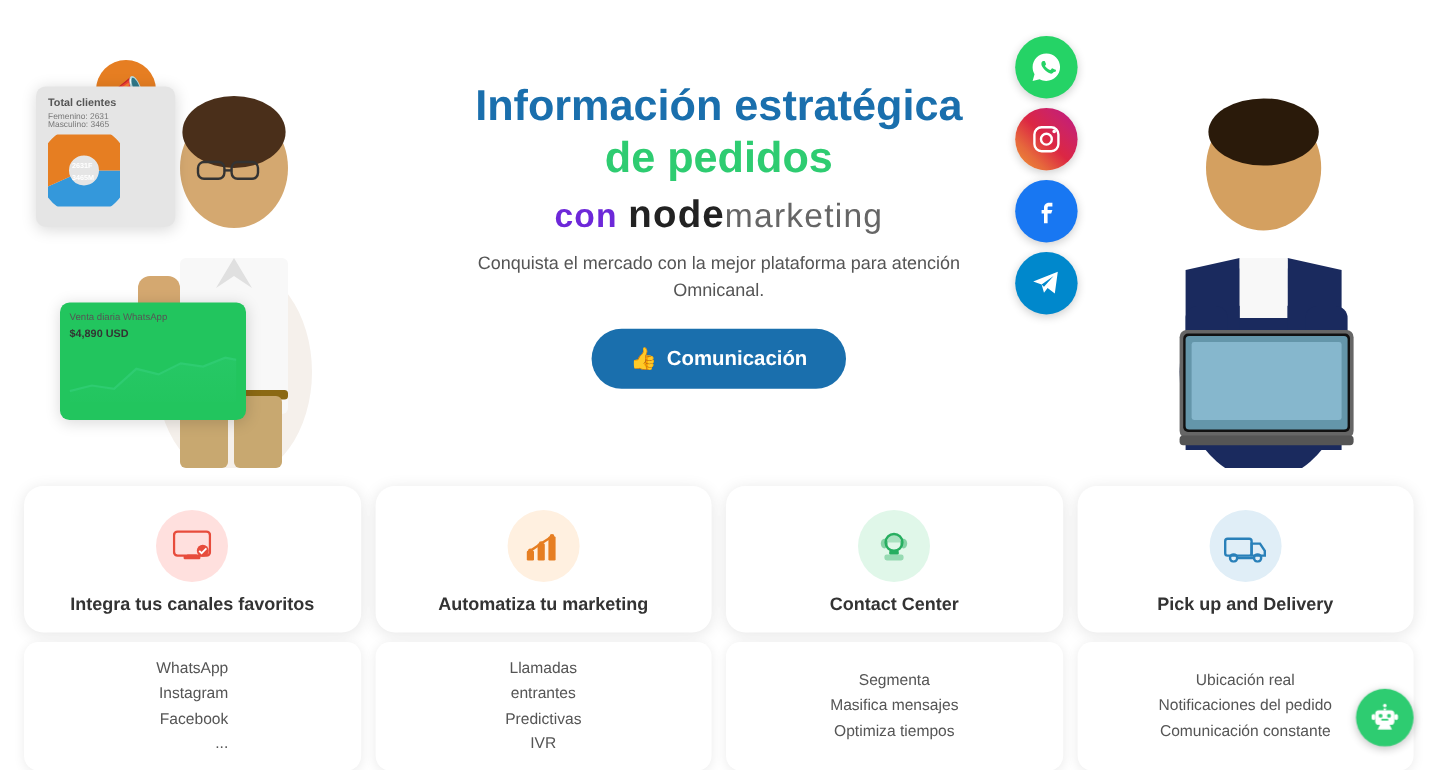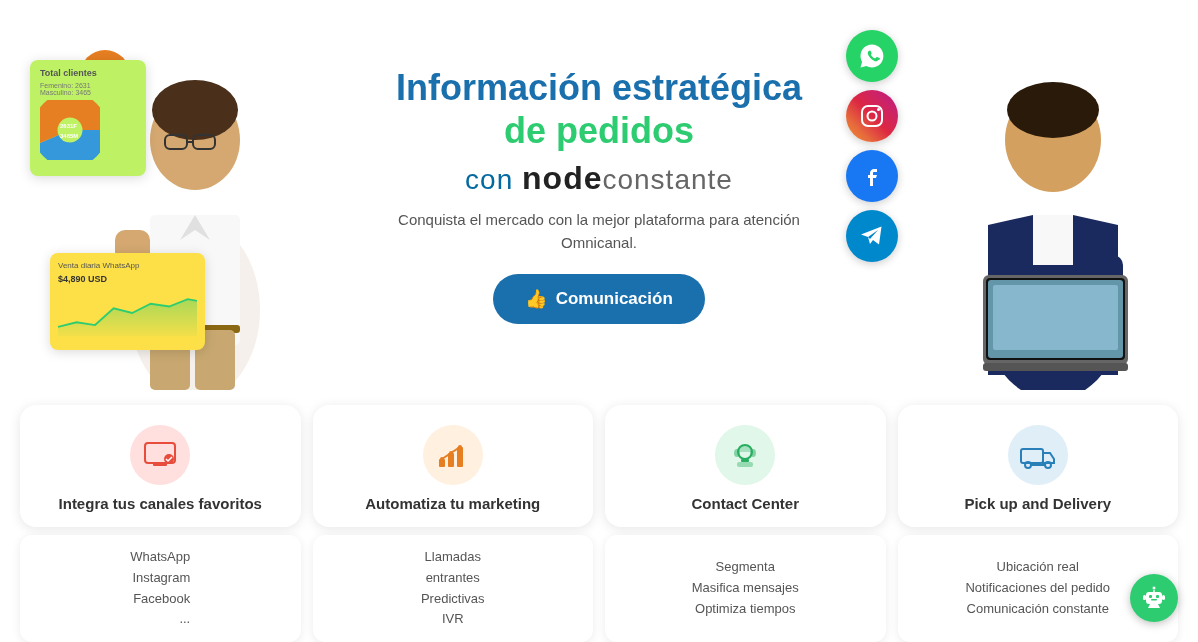--- a/index.html
+++ b/index.html
@@ -126,22 +126,22 @@
       justify-content: center;
       font-size: 24px;
       color: white;
       z-index: 10;
     }
 
     
     .dashboard-card-left {
       position: absolute;
       left: 30px;
-      top: 60px;
-      background: #bef264;
+      top: 72px;
+      background: #e5e5e5;
       border-radius: 8px;
       box-shadow: 0 2px 12px rgba(0,0,0,0.15);
       padding: 8px 10px;
       width: 116px;
       z-index: 10;
     }
 
     .dashboard-title {
       font-size: 9px;
       color: #555;
@@ -158,21 +158,21 @@
       width: 60px;
       height: 60px;
       margin: 4px auto;
     }
 
     
     .chart-card-left {
       position: absolute;
       left: 50px;
       bottom: 40px;
-      background: #fde047;
+      background: #22c55e;
       border-radius: 8px;
       box-shadow: 0 2px 12px rgba(0,0,0,0.15);
       padding: 8px;
       width: 155px;
       z-index: 10;
     }
 
     .chart-title-small {
       font-size: 8px;
       color: #555;
@@ -273,22 +273,22 @@
       display: flex;
       align-items: center;
       justify-content: center;
       font-size: 24px;
       box-shadow: 0 2px 8px rgba(0,0,0,0.25);
       z-index: 100;
       cursor: pointer;
     }
 
     .con-text {
-      font-weight: 400;
-      color: #0369a1;
+      font-weight: 700;
+      color: #6d28d9;
     }
 
     
     .left-person-visual {
       position: absolute;
       left: 90px;
       bottom: 0;
       width: 210px;
       height: 360px;
       z-index: 6;
@@ -368,21 +368,21 @@
 
       <rect x="60" y="300" width="40" height="60" rx="5" fill="#c8a870"></rect>
       <rect x="105" y="300" width="40" height="60" rx="5" fill="#c8a870"></rect>
     </svg>
   </div>
 
   <div class="hero-center">
     <div class="hero-title-blue">Información estratégica</div>
     <div class="hero-title-green">de pedidos</div>
     <div class="hero-brand">
-      <span class="con-text">con </span><span class="node" style="font-weight:900;font-size:32px;color:#222;">node</span><span class="analytics" style="font-weight:300;color:#666;font-size:28px;">constante</span>
+      <span class="con-text">con </span><span class="node" style="font-weight:900;font-size:32px;color:#222;">node</span><span class="analytics" style="font-weight:300;color:#666;font-size:28px;">marketing</span>
     </div>
     <div class="hero-subtitle">Conquista el mercado con la mejor plataforma para
 atención Omnicanal.</div>
     <button class="cta-button">
       <span style="font-size:18px;">👍</span>
       <span>Comunicación</span>
     </button>
   </div>
 
   <div class="social-icons-right">

